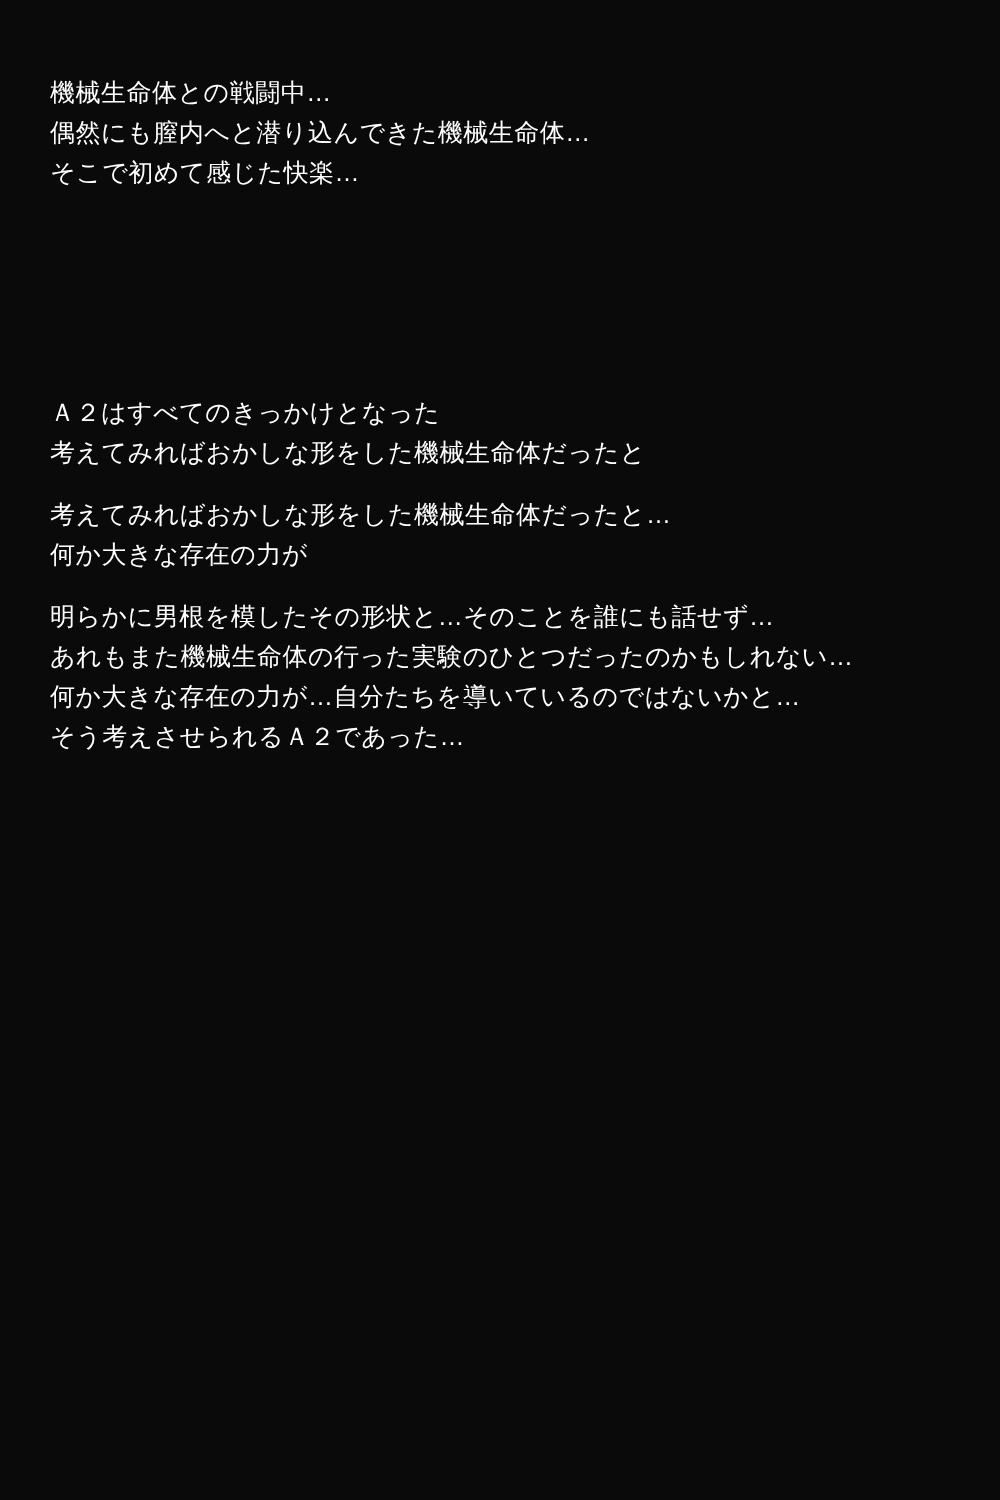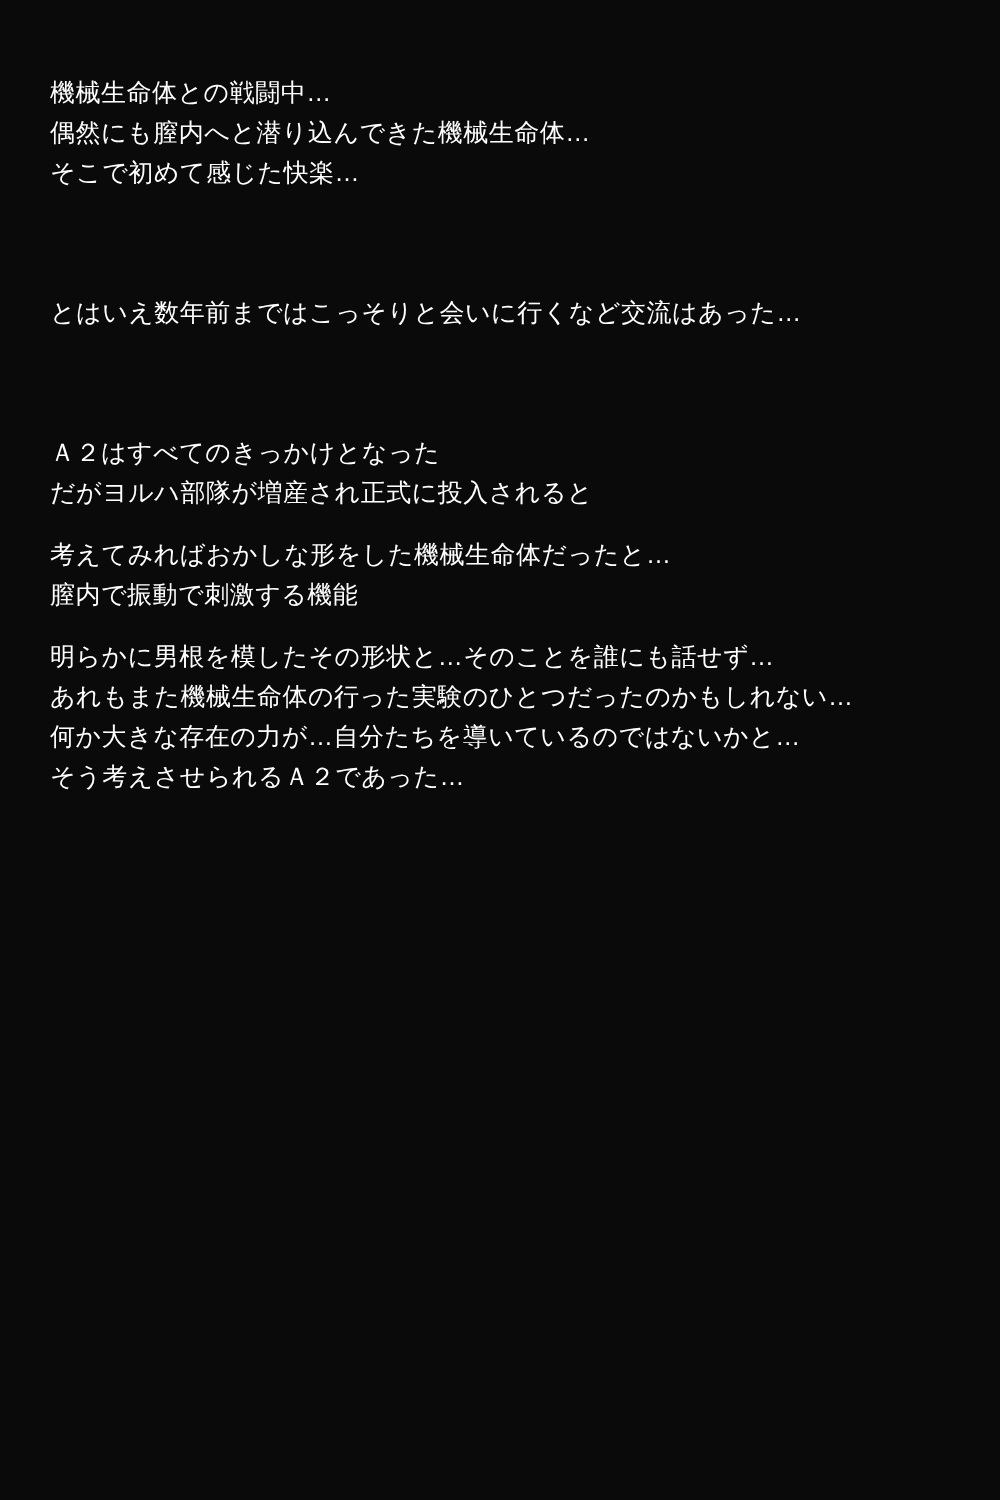--- a/index.html
+++ b/index.html
@@ -35,27 +35,26 @@
 </head>
 <body>
 
 <div class="page" style="background: rgb(10, 10, 10);">
   <div class="text-body" style="color: rgb(255, 255, 255);">
       <div class="para">機械生命体との戦闘中…
 偶然にも膣内へと潜り込んできた機械生命体…
 そこで初めて感じた快楽…</div>
       <div class="gap-lg"></div>
       <div class="gap-sm"></div>
-      <div class="para">とはいえ数年前まではこっそりと会いに行くなど交流はあった…</div>
       <div class="gap-sm"></div>
       <div class="gap-lg"></div>
       <div class="para">Ａ２はすべてのきっかけとなった
-だがヨルハ部隊が増産され正式に投入されると</div>
+考えてみればおかしな形をした機械生命体だったと</div>
       <div class="gap-sm"></div>
       <div class="para">考えてみればおかしな形をした機械生命体だったと…
-膣内で振動で刺激する機能</div>
+何か大きな存在の力が</div>
       <div class="gap-sm"></div>
       <div class="para">明らかに男根を模したその形状と…そのことを誰にも話せず…
 あれもまた機械生命体の行った実験のひとつだったのかもしれない…
 何か大きな存在の力が…自分たちを導いているのではないかと…
 そう考えさせられるＡ２であった…</div>
     </div>
 </div>
 
 </body></html>

